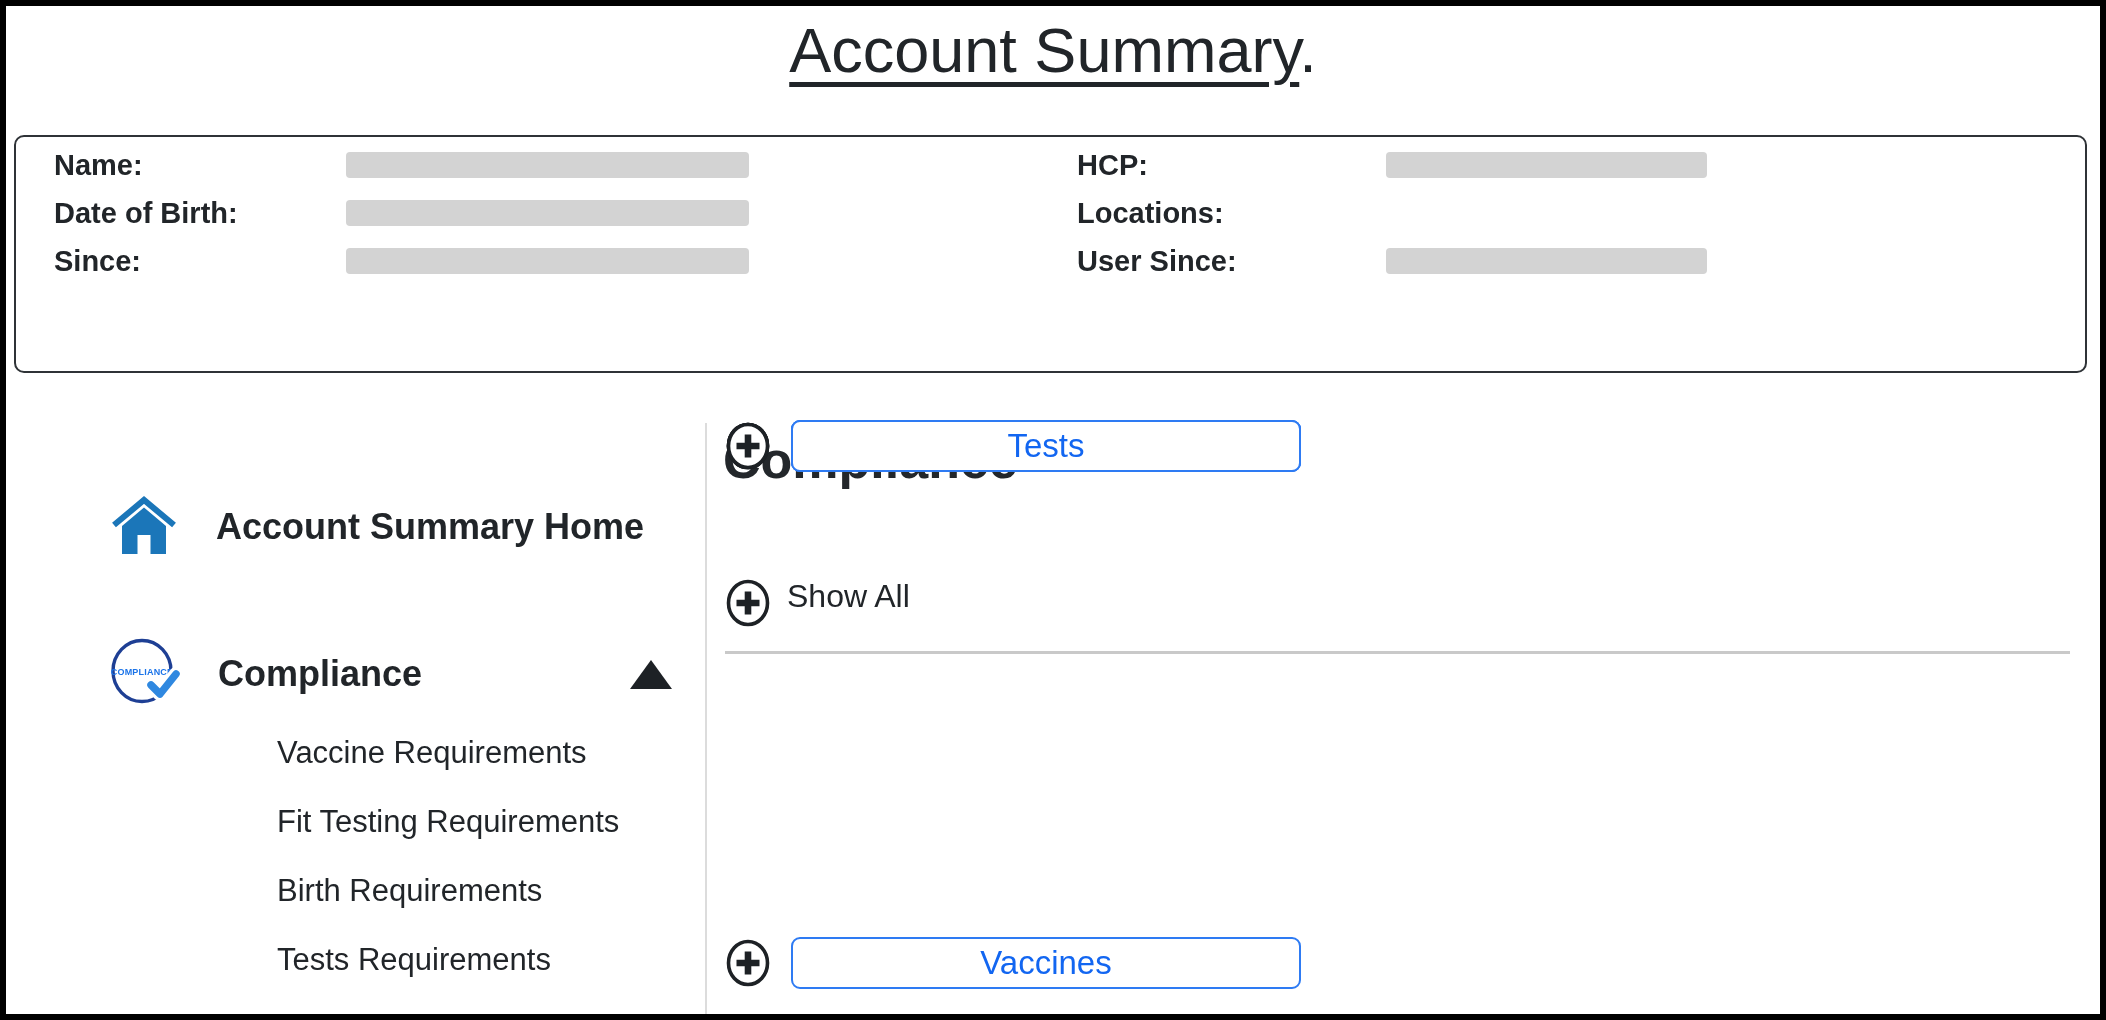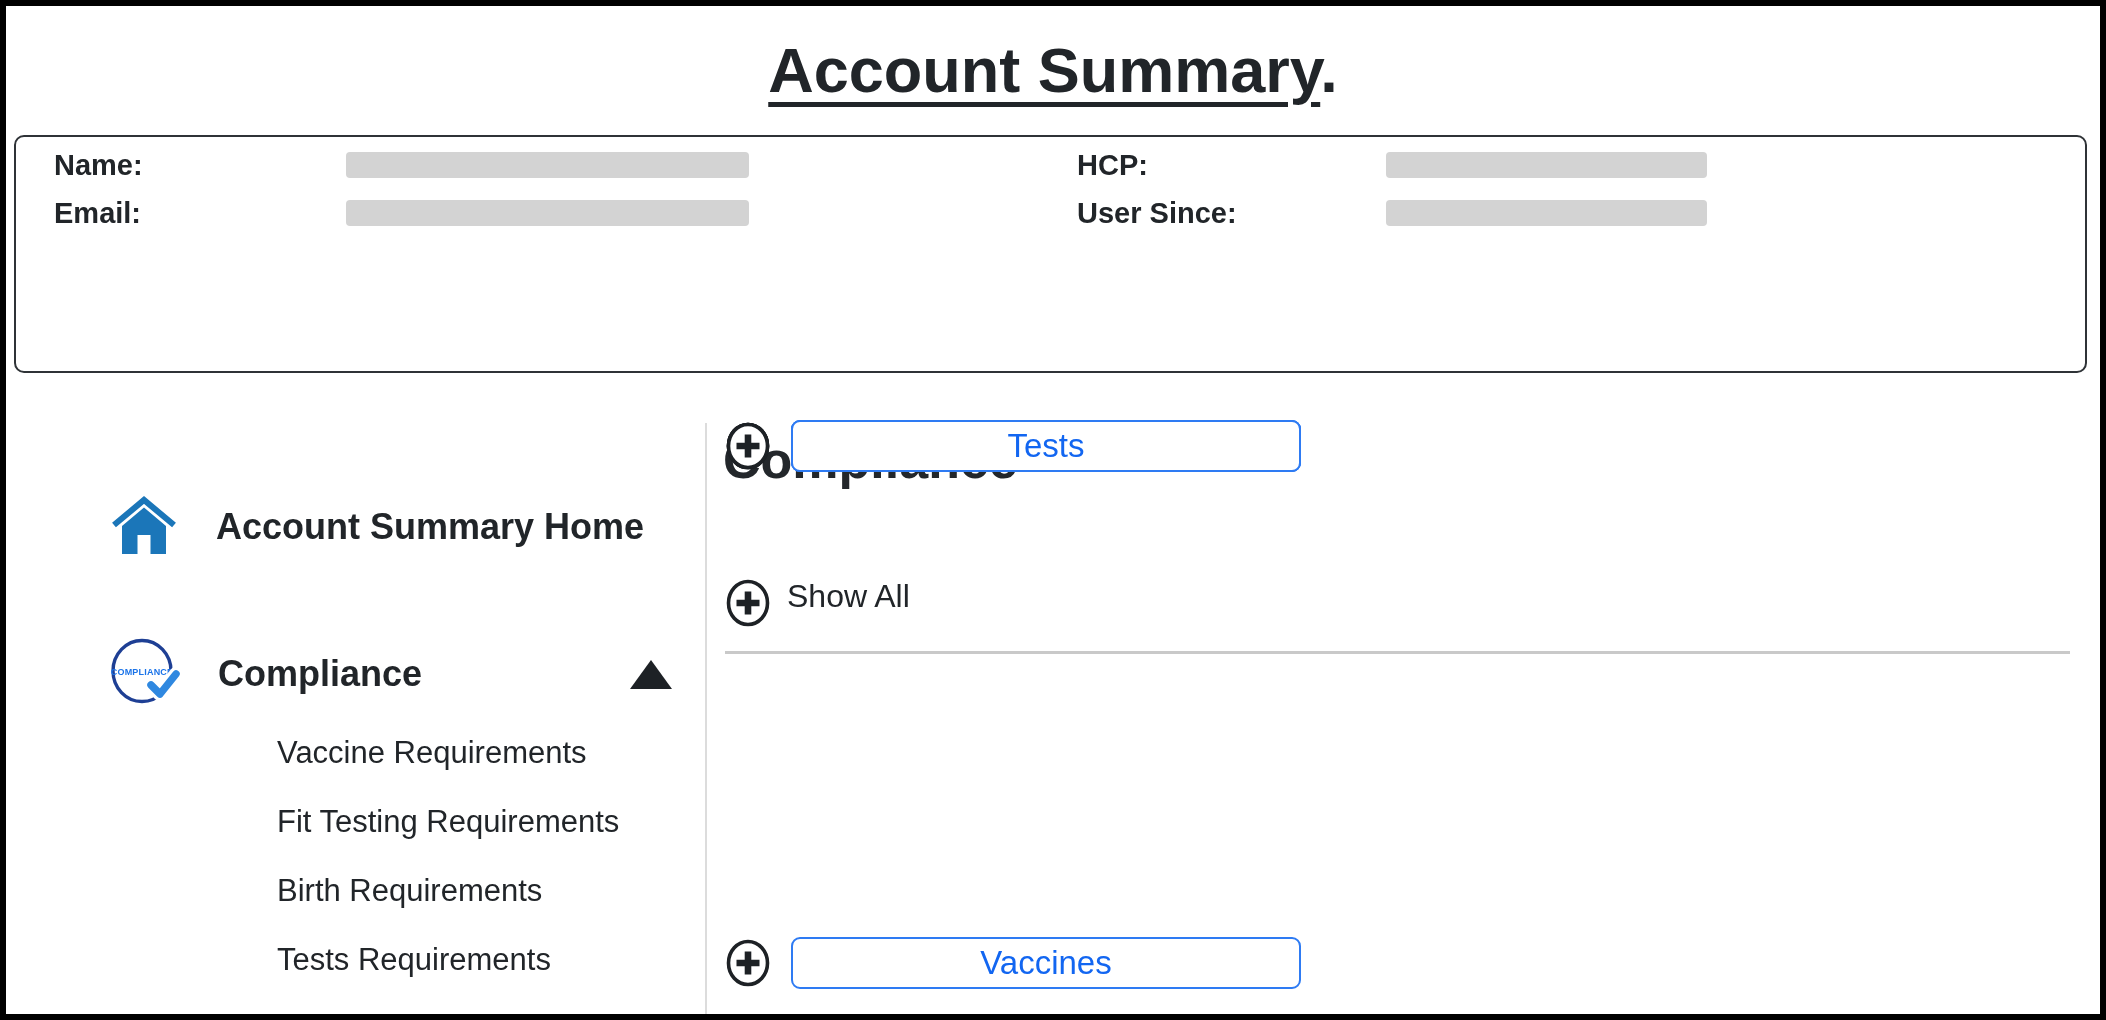--- a/index.html
+++ b/index.html
@@ -17,21 +17,21 @@
   *{margin:0;padding:0;box-sizing:border-box;}
   html,body{background:#ffffff;}
   body{font-family:"Liberation Sans", sans-serif;color:var(--text-dark);}
   .frame{
     position:relative;width:2106px;height:1020px;
     border:6px solid var(--frame-black);background:#ffffff;overflow:hidden;
   }
   
   .page-title{
     position:absolute;left:0;top:8px;width:100%;
-    text-align:center;font-size:63px;font-weight:700;letter-spacing:0;margin-top:20px;
+    text-align:center;font-size:63px;font-weight:400;letter-spacing:0;
   }
   .page-title .underlined{
     text-decoration:underline;
     text-decoration-thickness:5px;
     text-underline-offset:10px;
   }
   
   .info-box{
     position:absolute;left:8px;top:129px;width:2073px;height:238px;
     border:2px solid #2f3337;border-radius:10px;background:#fff;
@@ -113,21 +113,26 @@
   <div class="page-title"><span class="underlined">Account Summary</span><span>.</span></div>
 
   <div class="info-box">
     <div class="info-row">
       <span class="info-label col-l">Name:</span>
       <span class="bar col-l"></span>
       <span class="info-label col-r">HCP:</span>
       <span class="bar col-r"></span>
     </div>
     <div class="info-row">
-      <span class="info-label col-l">Email:</span>
+      <span class="info-label col-l">Date of Birth:</span>
+      <span class="bar col-l"></span>
+      <span class="info-label col-r">Locations:</span>
+    </div>
+    <div class="info-row">
+      <span class="info-label col-l">Since:</span>
       <span class="bar col-l"></span>
       <span class="info-label col-r">User Since:</span>
       <span class="bar col-r"></span>
     </div>
   </div>
 
   <div class="panes">
     <div class="v-divider"></div>
 
     <div class="nav-item nav-home">

